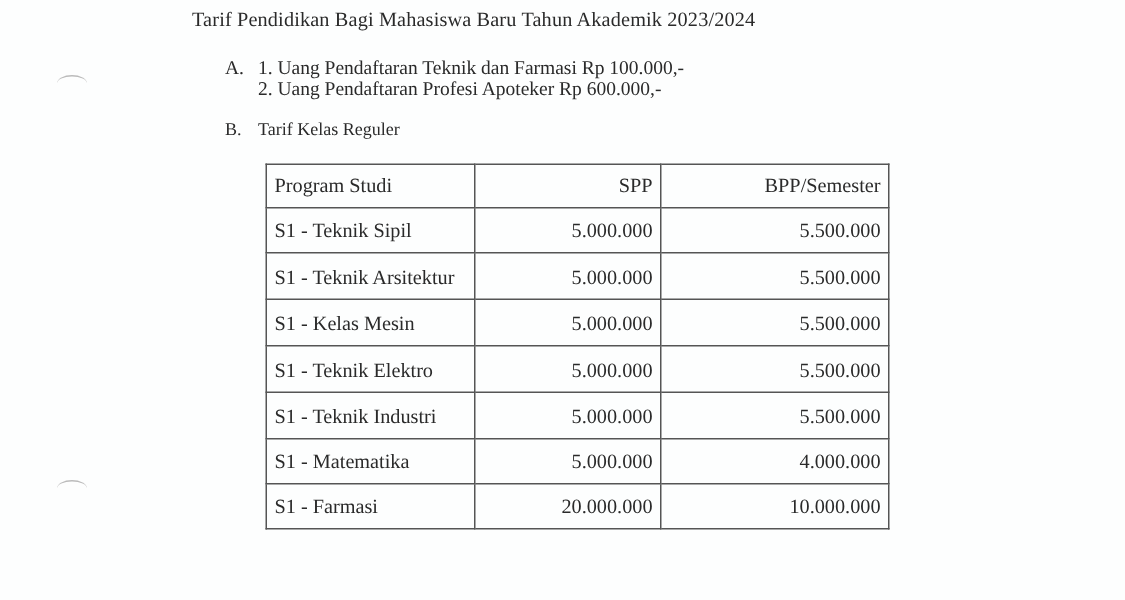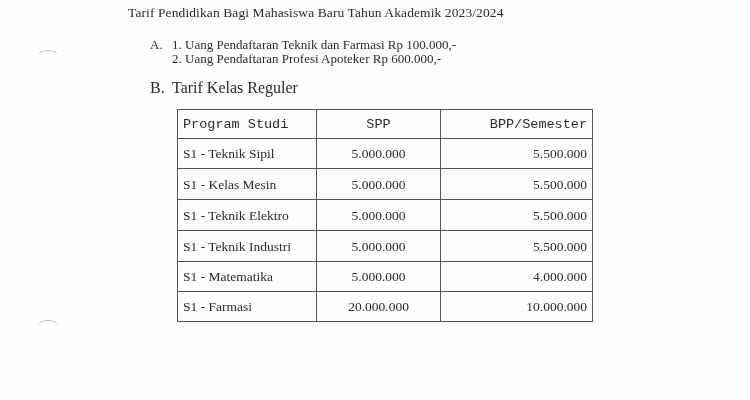--- a/index.html
+++ b/index.html
@@ -5,28 +5,28 @@
   html, body { margin:0; padding:0; }
   body { width:750px; height:400px; overflow:hidden; background:#fdfefe; position:relative;
     font-family:"Liberation Serif", serif; color:#2a2a2a; }
   .punch { position:absolute; left:38px; width:20px; height:10px; border-top:1.5px solid #bbb;
     border-radius:50% 50% 0 0; }
   .title { position:absolute; left:128px; top:5px; font-size:13.5px; font-weight:normal; letter-spacing:0.1px; }
   .secA { position:absolute; left:150px; top:38px; font-size:13px; line-height:14px; }
   .secA .lbl { position:absolute; left:0; top:0; }
   .secA .l1 { position:absolute; left:22px; top:0; white-space:nowrap; }
   .secA .l2 { position:absolute; left:22px; top:14px; white-space:nowrap; }
-  .secB { position:absolute; left:150px; top:79px; font-size:16px; white-space:nowrap; }
+  .secB { position:absolute; left:150px; top:79px; font-size:12px; white-space:nowrap; }
   .secB .lbl { display:inline-block; width:22px; }
   table { position:absolute; left:177px; top:109px; border-collapse:collapse; font-size:13.5px; }
   td, th { border:1px solid #555; padding:0 5px; font-weight:normal; }
-  th { height:28px; text-align:center;font-family:Liberation Mono, monospace; }
+  th { height:28px; text-align:center; }
   td { height:29px; line-height:13px; }
   .c1 { width:128px; text-align:left; }
-  .c2 { width:113px; text-align:center; }
+  .c2 { width:113px; text-align:right; }
   .c3 { width:141px; text-align:right; }
 </style>
 </head>
 <body>
 
 <div class="punch" style="top:50px;"></div>
 <div class="punch" style="top:320px;"></div>
 
 <div class="title">Tarif Pendidikan Bagi Mahasiswa Baru Tahun Akademik 2023/2024</div>
 
@@ -46,20 +46,25 @@
     <th class="c1">Program Studi</th>
     <th class="c2">SPP</th>
     <th class="c3">BPP/Semester</th>
   </tr>
   <tr>
     <td class="c1">S1 - Teknik Sipil</td>
     <td class="c2">5.000.000</td>
     <td class="c3">5.500.000</td>
   </tr>
   <tr>
+    <td class="c1" style="height:30px">S1 - Teknik Arsitektur</td>
+    <td class="c2">5.000.000</td>
+    <td class="c3">5.500.000</td>
+  </tr>
+  <tr>
     <td class="c1" style="height:30px">S1 - Kelas Mesin</td>
     <td class="c2">5.000.000</td>
     <td class="c3">5.500.000</td>
   </tr>
   <tr>
     <td class="c1" style="height:30px">S1 - Teknik Elektro</td>
     <td class="c2">5.000.000</td>
     <td class="c3">5.500.000</td>
   </tr>
   <tr>

